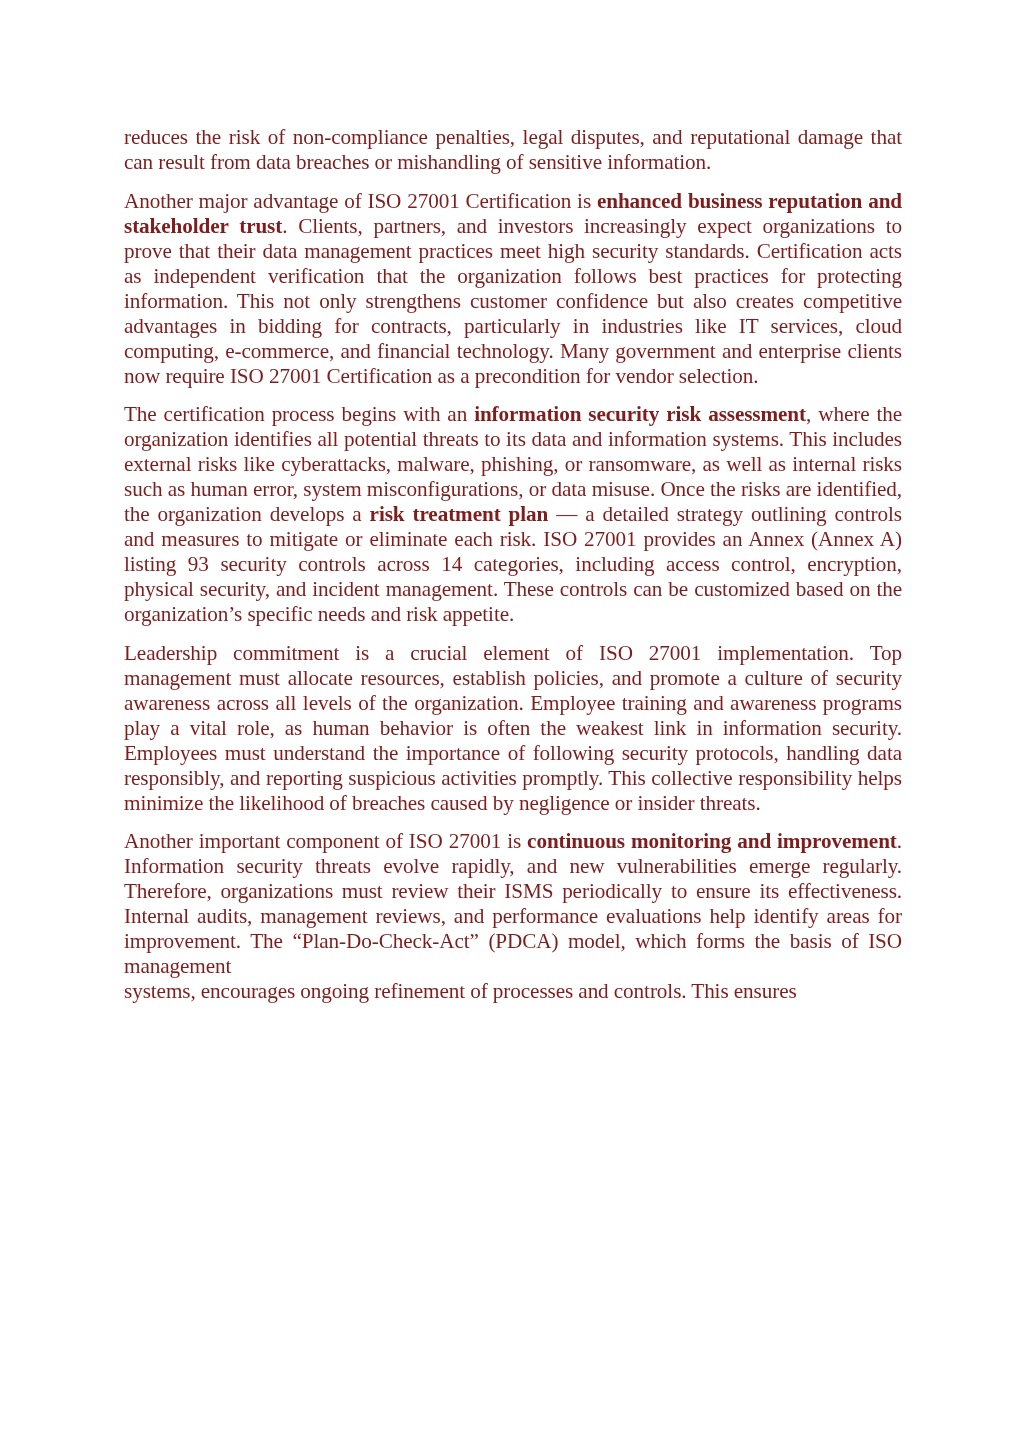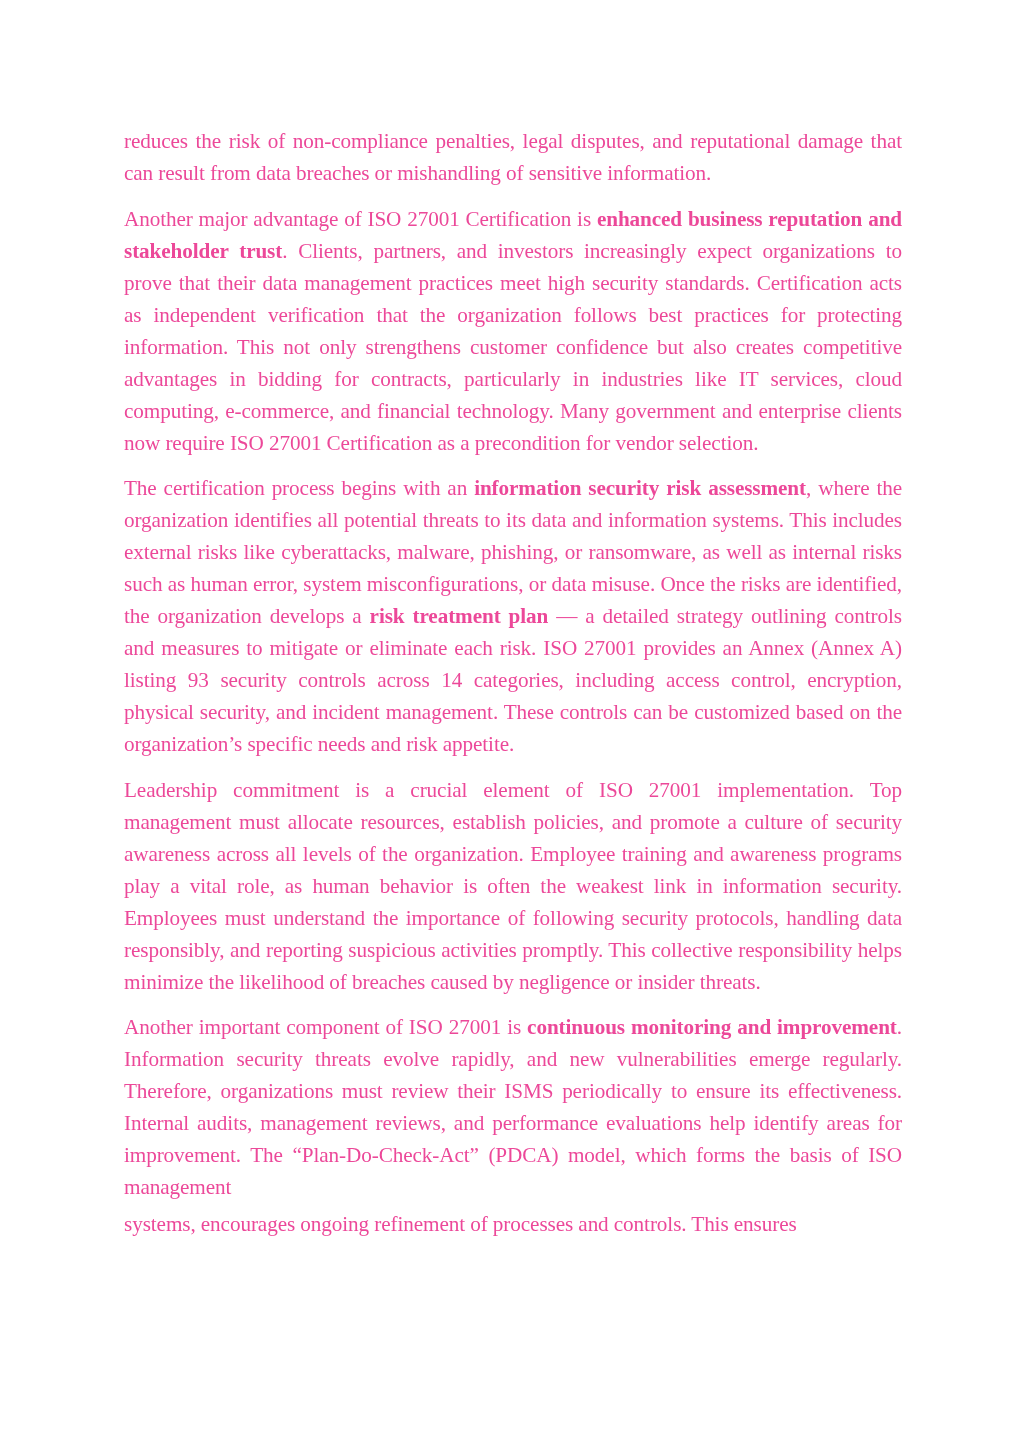--- a/index.html
+++ b/index.html
@@ -13,35 +13,34 @@
       position: relative;
       overflow: hidden;
     }
     .page {
       position: absolute;
       left: 124px;
       top: 125px;
       width: 778px;
       font-family: "Liberation Serif", serif;
       font-size: 21.2px;
-      line-height: 32px;
-      color: #ec4899;
+      line-height: 25px;
+      color: #7f1d1d;
     }
     .para {
       margin: 0 0 13.5px 0;
       text-align: justify;
       text-align-last: left;
       letter-spacing: -0.1px;
     }
     .para b {
       font-weight: bold;
     }
     .para.last .tail-line {
       display: block;
-      margin-top: 5px;
     }
   </style>
 </head>
 <body>
 
 <div class="page">
 
   <p class="para">
     <span>reduces the risk of non-compliance penalties, legal disputes, and reputational damage that can result from data breaches or mishandling of sensitive information.</span>
   </p>

